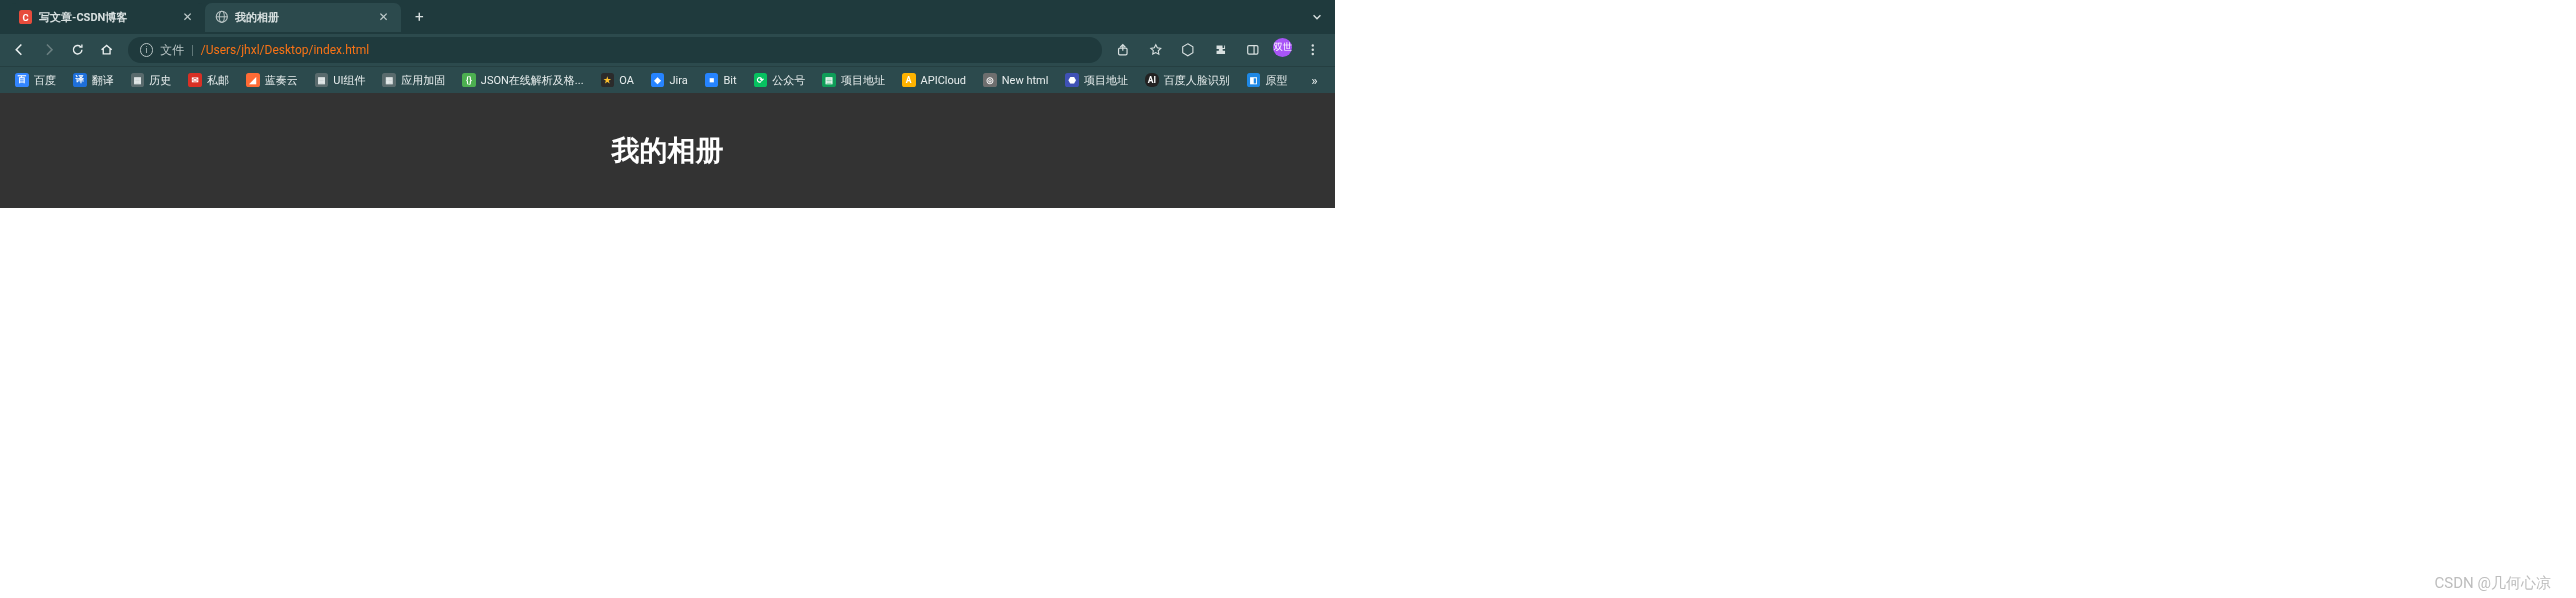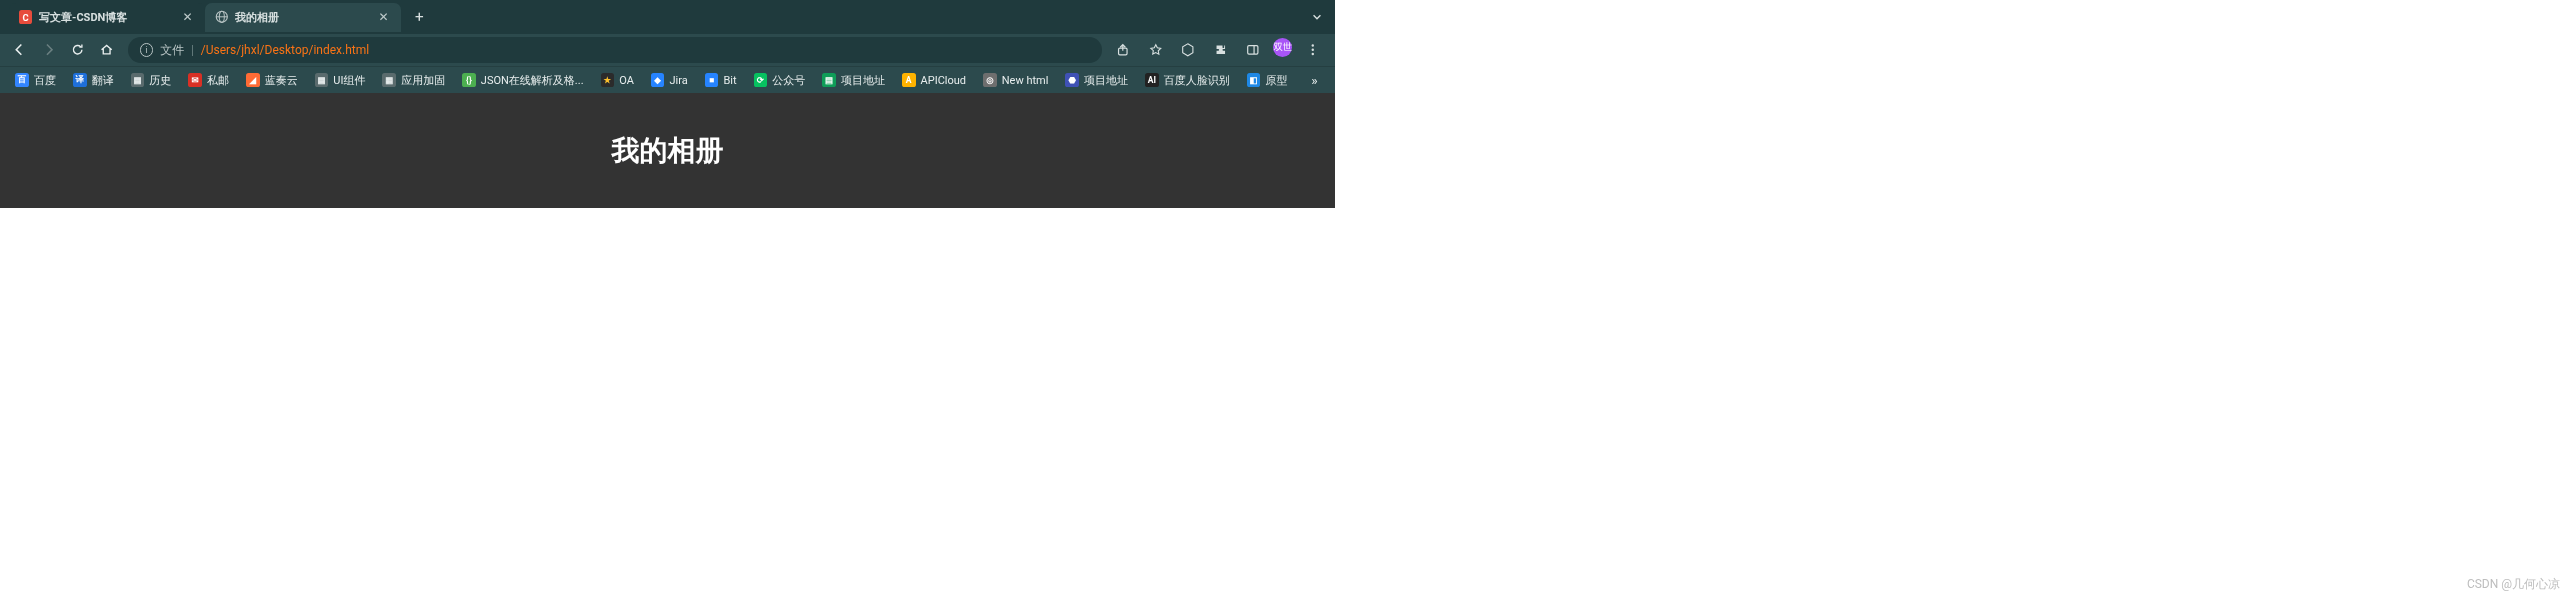--- a/index.html
+++ b/index.html
@@ -134,23 +134,23 @@
       height: 115px;
       display:flex;
       align-items:center;
       justify-content:center;
     }
     .page h1 {
       color:#fff; font-size:28px; font-weight:700;
     }
     .watermark {
       position: fixed;
-      right: 16px;
+      right: 25px;
       bottom: 5.1px;
-      font-size: 12px;
+      font-size: 15px;
       color: #bdbdbd;
     }
     svg { display:block; }
   </style>
 </head>
 <body>
 
 <div class="chrome">
 
   <div class="tab-strip">
@@ -304,21 +304,21 @@
       </div>
       <div class="bm">
         <span class="bm-icon" style="background: rgb(110, 110, 110); color: rgb(255, 255, 255);">◎</span>
         <span>New html</span>
       </div>
       <div class="bm">
         <span class="bm-icon" style="background: rgb(63, 81, 181); color: rgb(255, 255, 255);">⬣</span>
         <span>项目地址</span>
       </div>
       <div class="bm">
-        <span class="bm-icon" style="background: rgb(34, 34, 34); color: rgb(255, 255, 255);">AI</span>
+        <span class="bm-icon" style="background: rgb(34, 34, 34); color: rgb(255, 255, 255); border-radius: 6px;">AI</span>
         <span>百度人脸识别</span>
       </div>
       <div class="bm">
         <span class="bm-icon" style="background: rgb(30, 136, 229); color: rgb(255, 255, 255);">◧</span>
         <span>原型</span>
       </div>
       <div class="bm-overflow">»</div>
   </div>
 </div>
 

